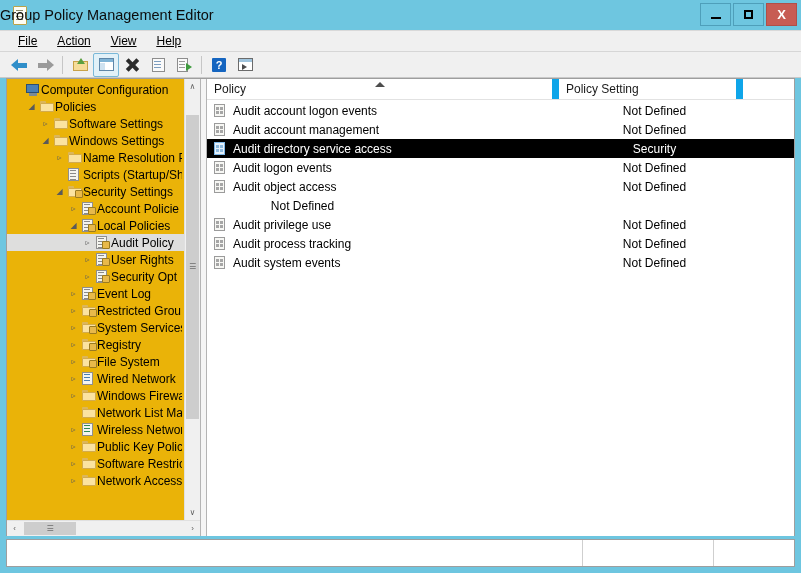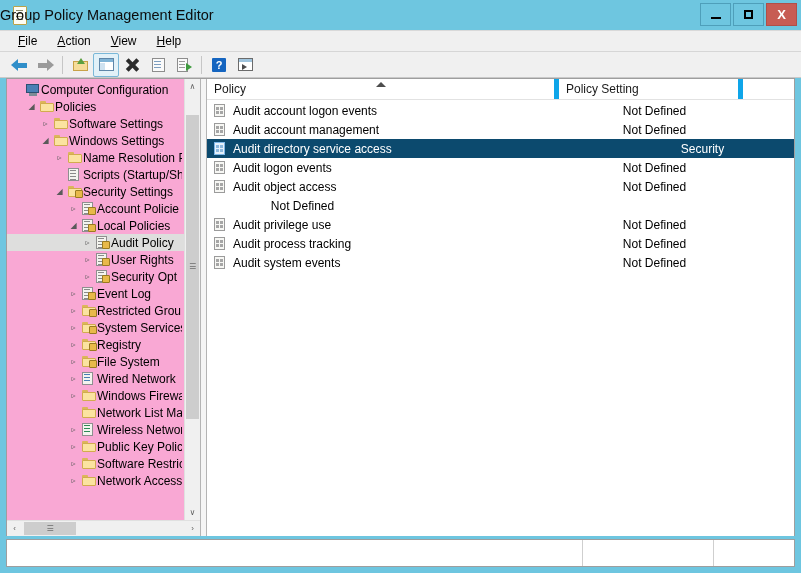--- a/index.html
+++ b/index.html
@@ -48,40 +48,40 @@
   .win-btn.min .g{width:10px;height:2px;background:#000;margin-top:6px;}
   .win-btn.max .g{width:9px;height:9px;border:2px solid #000;box-sizing:border-box;}
   .win-btn.close{background:#c75c54;border-color:#b04f48;color:#fff;font-weight:bold;font-size:13px;font-family:"Liberation Sans",sans-serif;}
   
   .menubar{
     flex:0 0 22px;height:22px;background:#f0f0f0;
     border-top:1px solid #d9d9d9;border-bottom:1px solid #d6d6d6;
     display:flex;align-items:center;padding-left:8px;box-sizing:border-box;
   }
   .menu-item{
-    padding:2px 10px;font-size:12px;color:#000;cursor:default;
+    padding:2px 10px;font-size:12px;color:#000;cursor:default;text-decoration:underline;
   }
   .menu-item u{text-decoration:underline;}
   
   .toolbar{
     flex:0 0 26px;height:26px;background:#f0f0f0;
     border-bottom:1px solid #c9c9c9;
     display:flex;align-items:center;padding-left:6px;box-sizing:border-box;
   }
   .tb-btn{width:26px;height:24px;display:flex;align-items:center;justify-content:center;position:relative;}
   .tb-sep{width:1px;height:18px;background:#c6c6c6;margin:0 4px;}
   .tb-btn.sel{border:1px solid #7ab8d8;background:#e2f1f8;box-sizing:border-box;border-radius:2px;}
   
   .content{
     flex:1 1 auto;display:flex;margin:0 6px;background:#fff;
     border:1px solid #9e9e9e;border-bottom:none;min-height:0;
   }
   .tree-pane{
     flex:0 0 193px;width:193px;display:flex;flex-direction:column;
-    background:#f9a8d4;position:relative;min-width:0;
+    background:#eab308;position:relative;min-width:0;
   }
   .tree-scrollhost{flex:1 1 auto;display:flex;min-height:0;overflow:hidden;}
   .tree-body{
     flex:1 1 auto;overflow:hidden;padding-top:2px;position:relative;min-width:0;
   }
   .tree-row{
     height:17px;display:flex;align-items:center;white-space:nowrap;
     font-size:12px;color:#000;padding-right:2px;
   }
   .tree-row.selected{background:#dededd;}
@@ -145,36 +145,36 @@
     box-sizing:border-box;
   }
   
   .list-pane{flex:1 1 auto;display:flex;flex-direction:column;background:#fff;min-width:0;}
   .lv-header{
     height:21px;flex:0 0 21px;display:flex;background:#fff;
     border-bottom:1px solid #e2e2e2;box-sizing:border-box;
   }
   .lv-th{
     display:flex;align-items:center;font-size:12px;color:#1a1a1a;
-    border-right:5px solid #0ea5e9;padding-left:7px;box-sizing:border-box;
+    border-right:7px solid #0ea5e9;padding-left:7px;box-sizing:border-box;
     position:relative;background:#fff;
   }
   .lv-th.c1{flex:0 0 352px;width:352px;}
   .lv-th.c2{flex:0 0 184px;width:184px;}
   .lv-th.c3{flex:1 1 auto;border-right:none;}
   .sortmark{
     position:absolute;left:50%;top:3px;margin-left:-5px;
     width:0;height:0;border-left:5px solid transparent;border-right:5px solid transparent;
     border-bottom:5px solid #4d4d4d;
   }
   .lv-body{flex:1 1 auto;overflow:hidden;padding-top:1px;}
   .lv-row{
     height:19px;display:flex;align-items:center;font-size:12px;color:#000;
   }
-  .lv-row.selected{background:#0c4a6e;color:#fff;gap:48px;}
+  .lv-row.selected{background:#000000;color:#fff;}
   .lv-c1{flex:0 0 352px;width:352px;display:flex;align-items:center;padding-left:6px;box-sizing:border-box;overflow:hidden;white-space:nowrap;}
   .lv-c2{flex:0 0 184px;width:184px;padding-left:7px;box-sizing:border-box;overflow:hidden;white-space:nowrap;text-align:center;}
   .lv-c3{flex:1 1 auto;}
   .pol-ico{
     width:14px;height:14px;flex:0 0 14px;margin-right:6px;position:relative;
   }
   .pol-ico .pg{position:absolute;left:1px;top:0;width:11px;height:13px;background:#f7f7f4;border:1px solid #9b9b9b;box-sizing:border-box;}
   .pol-ico .dots{position:absolute;left:3px;top:3px;width:7px;height:7px;
     background:
       linear-gradient(#a6a6a6,#a6a6a6) 0 0/3px 3px no-repeat,

